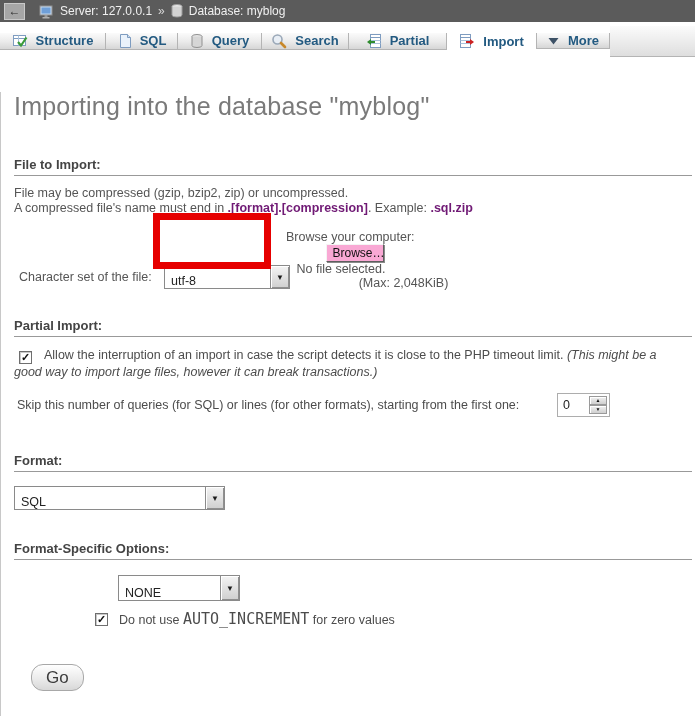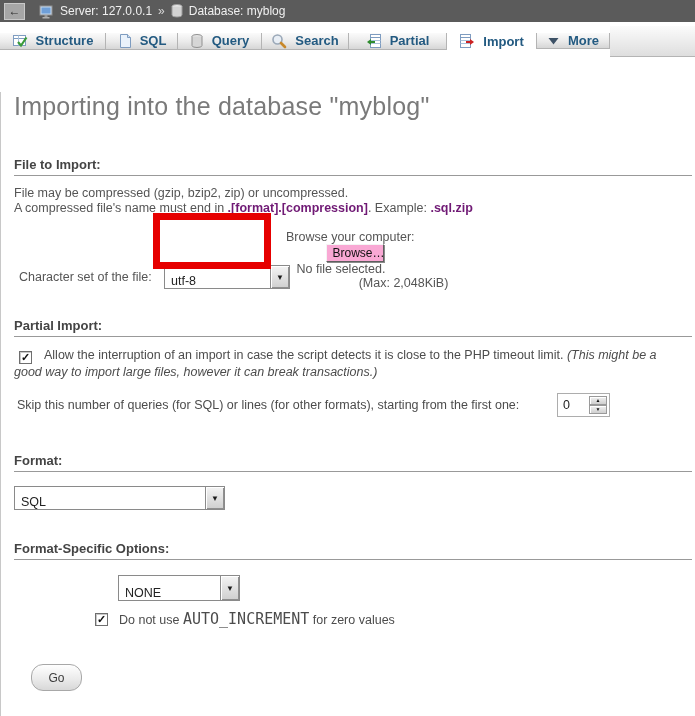--- a/index.html
+++ b/index.html
@@ -137,21 +137,21 @@
   .compat-label { width:150px; padding-left:4px; }
   .compat-select { width:122px; height:26px;margin-left:24px; }
 
   .autoinc-row { margin-top:9px; font-size:12.5px; color:#4c4c4c; display:flex; align-items:center; }
   .autoinc-row .checkbox { margin:0 11px 0 1px; }
   .code-text { font-family:"DejaVu Sans Mono", monospace; font-size:15px; color:#4c4c4c; }
 
   .go-row { margin-top:36px; }
   .go-btn {
     margin-left:17px; min-width:51px; height:27px; padding:0 14px;
-    font-family:"Liberation Sans",sans-serif; font-size:12px; color:#3c3c3c;
+    font-family:"Liberation Sans",sans-serif; font-size:17px; color:#3c3c3c;
     background:linear-gradient(#ffffff,#e9e9e9 60%, #d8d8d8);
     border:1px solid #a8a8a8; border-radius:12px; cursor:pointer;
   }
 </style>
 </head>
 <body>
 
 <div class="topbar">
   <div class="back-btn">←</div>
   <svg width="15" height="15" viewBox="0 0 15 15">

